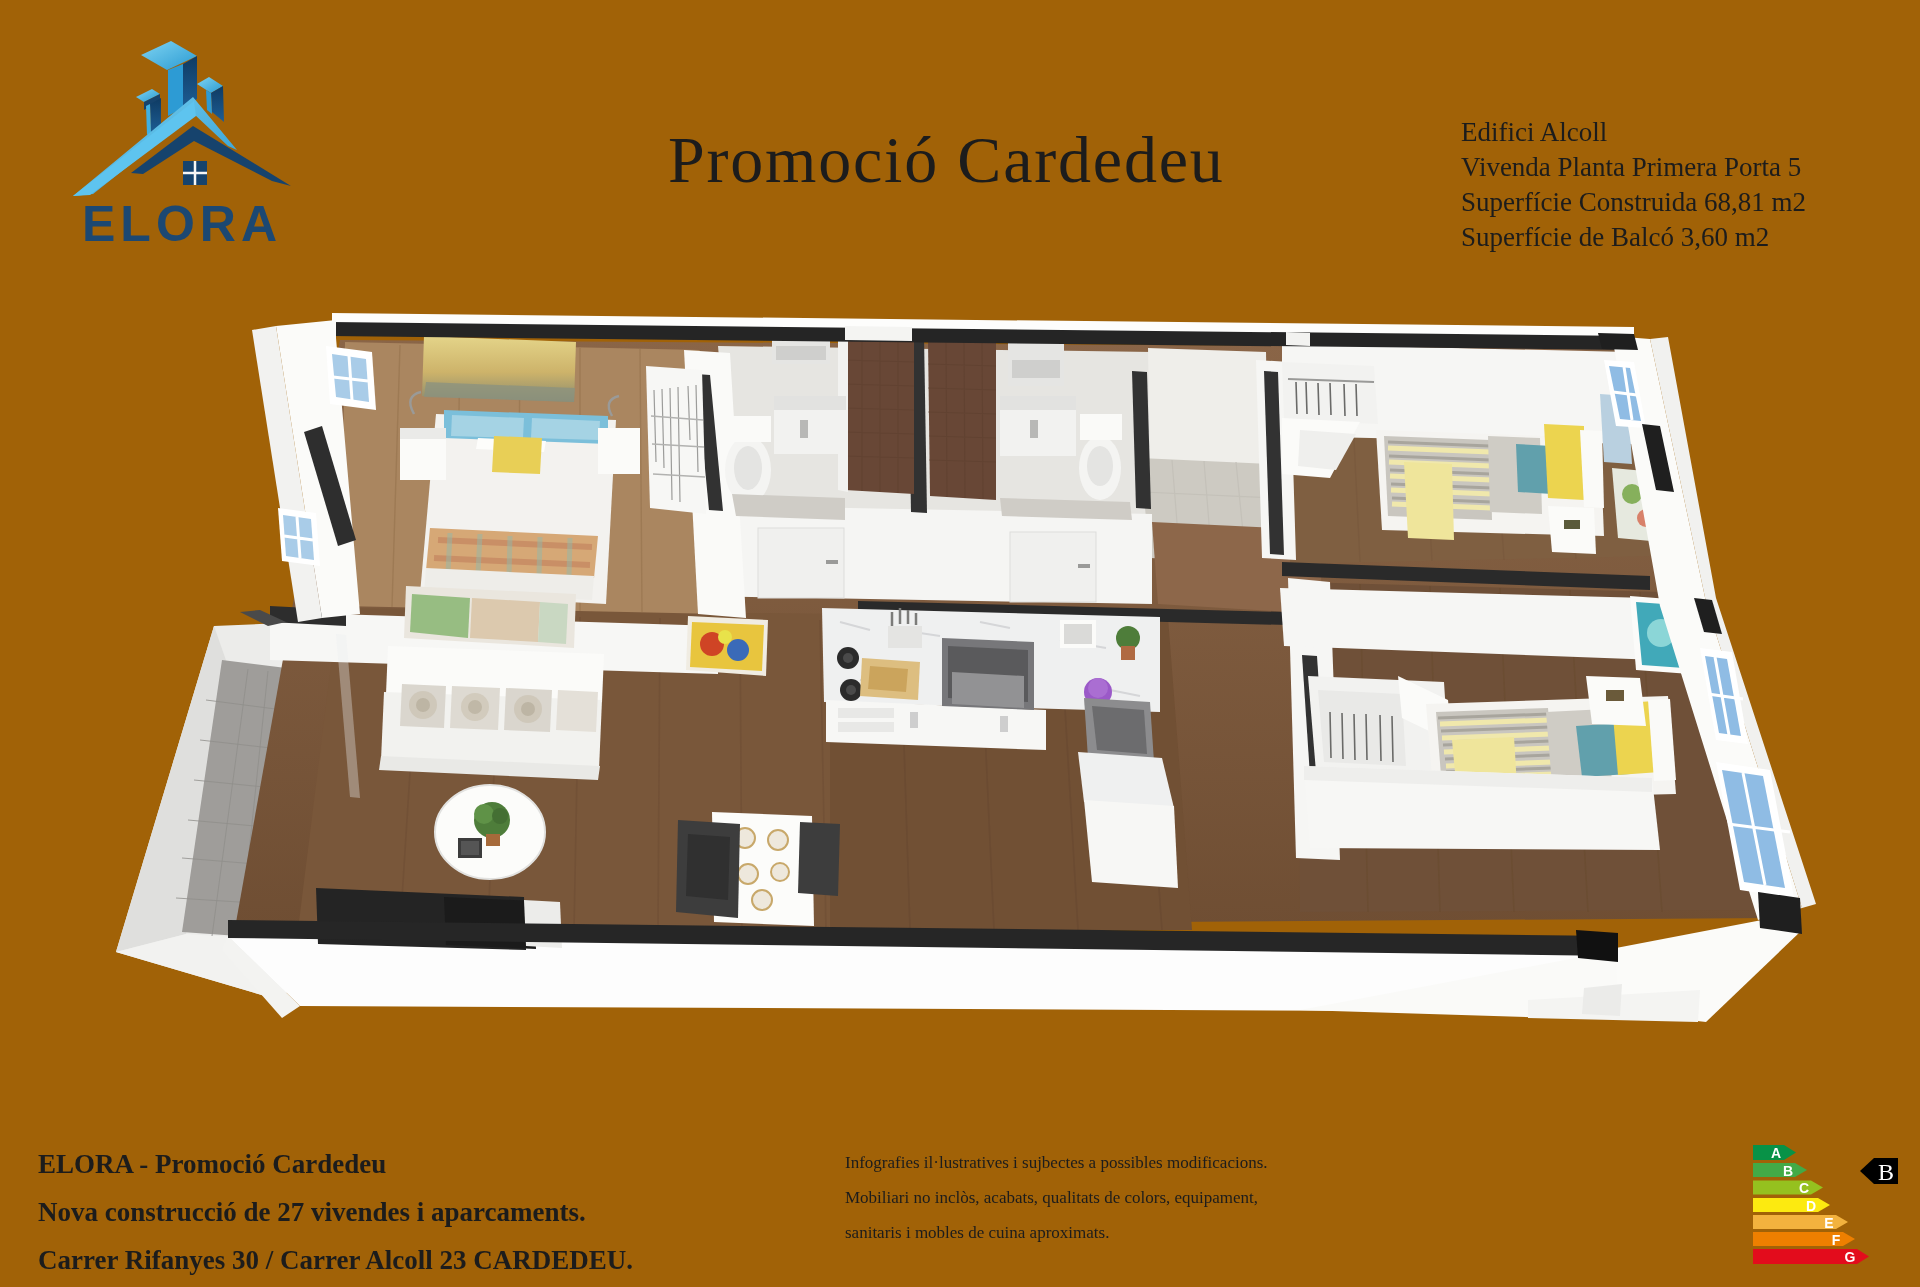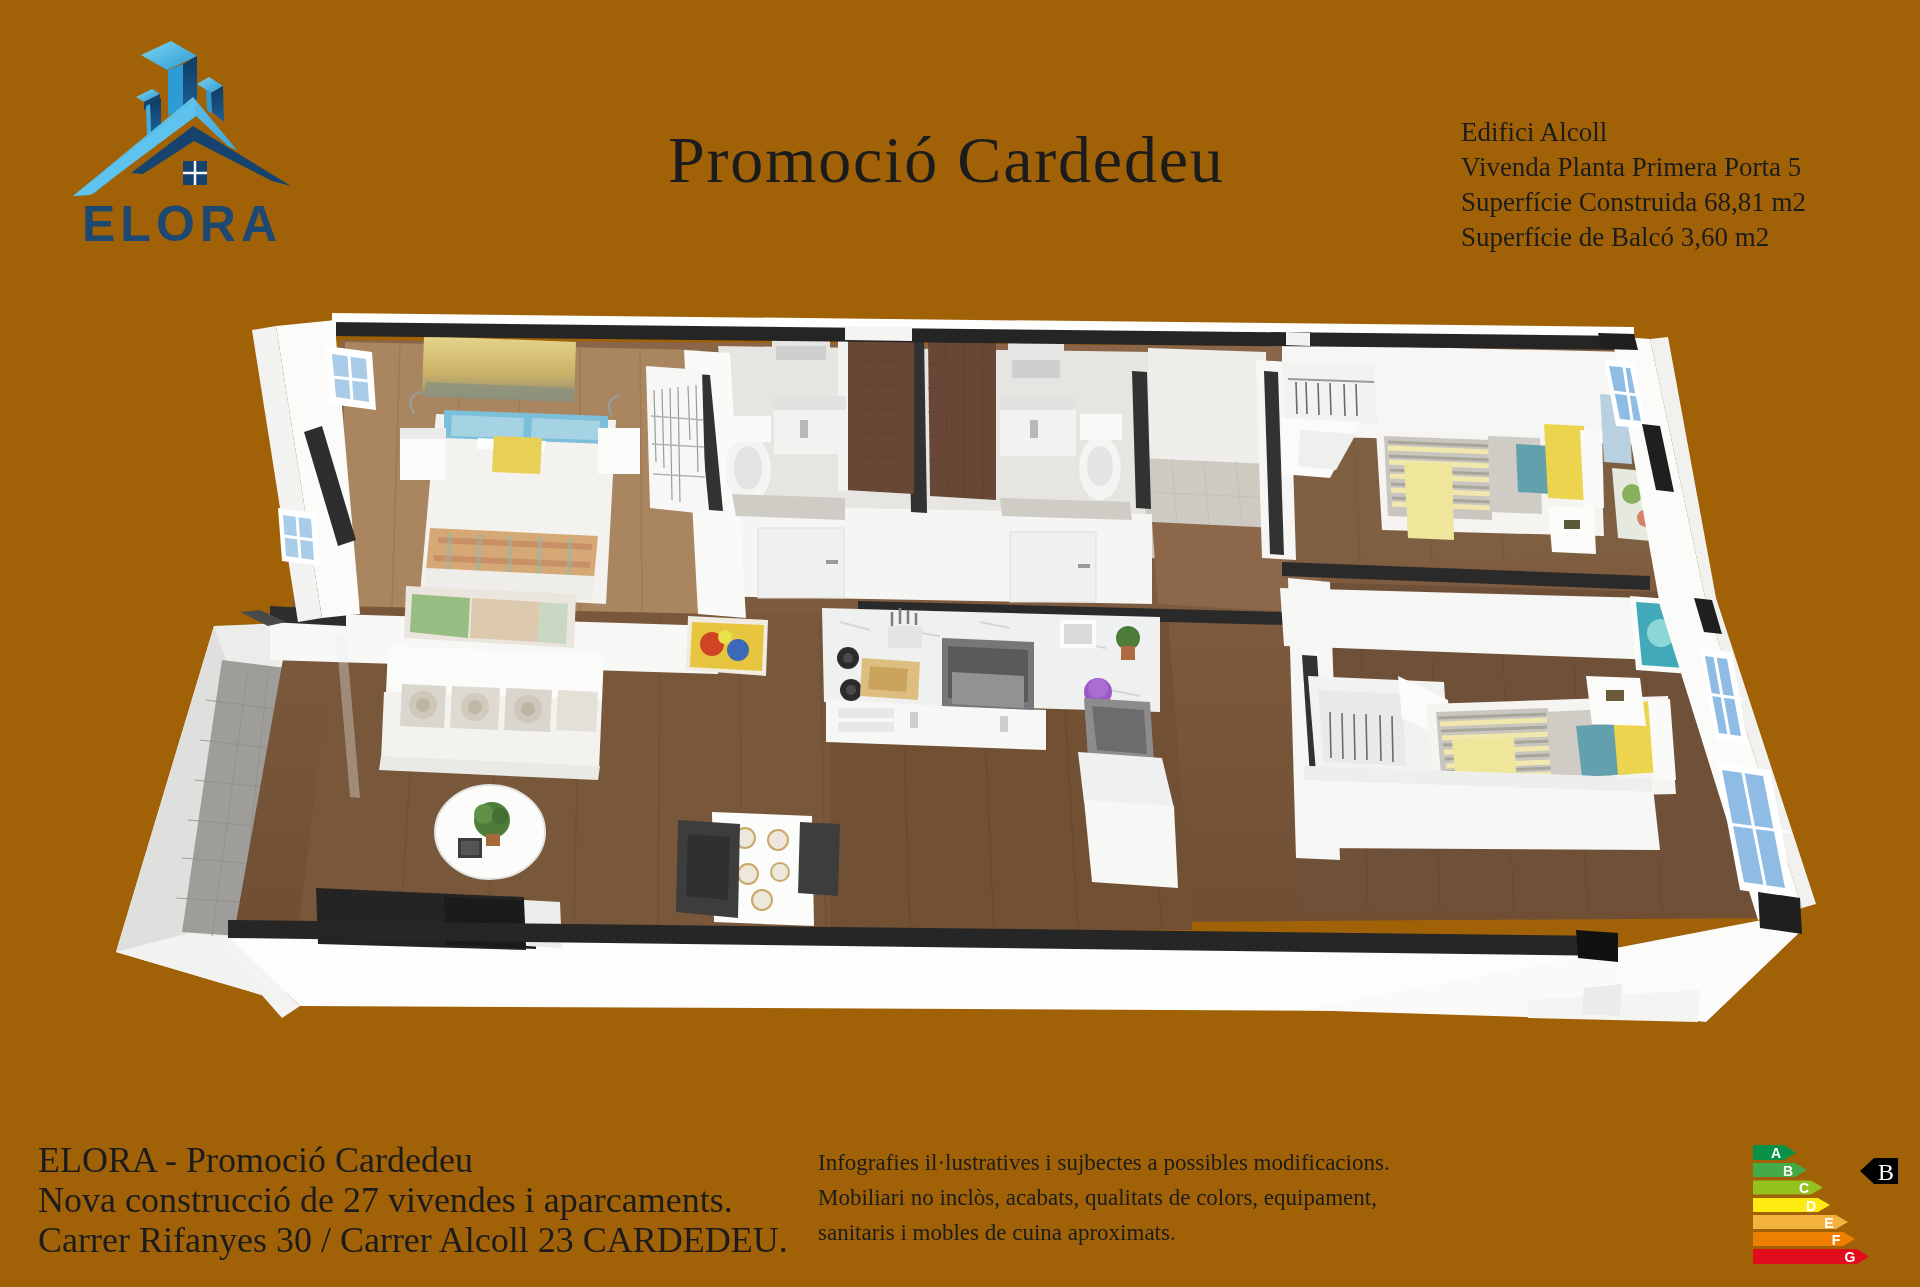--- a/index.html
+++ b/index.html
@@ -8,23 +8,23 @@
   .t{position:absolute;color:#1c1c1c;}
 </style>
 </head>
 <body>
 <div id="page">
 
 <div class="t" style="left:668px;top:122px;font-size:66px;letter-spacing:1.8px;">Promoció Cardedeu</div>
 
 <div class="t" style="left:1461px;top:115px;font-size:27px;line-height:35px;">Edifici Alcoll<br>Vivenda Planta Primera Porta 5<br>Superfície Construida 68,81 m2<br>Superfície de Balcó 3,60 m2</div>
 
-<div class="t" style="left:38px;top:1140px;font-size:36px;line-height:40px;">ELORA - Promoció Cardedeu<br>Nova construcció de 27 vivendes i aparcaments.<br>Carrer Rifanyes 30 / Carrer Alcoll 23 CARDEDEU.</div>
-
-<div class="t" style="left:818px;top:1145px;font-size:23px;line-height:35px;">Infografies il·lustratives i sujbectes a possibles modificacions.<br>Mobiliari no inclòs, acabats, qualitats de colors, equipament,<br>sanitaris i mobles de cuina aproximats.</div>
+<div class="t" style="left:38px;top:1140px;font-size:27px;line-height:48px;font-weight:bold;">ELORA - Promoció Cardedeu<br>Nova construcció de 27 vivendes i aparcaments.<br>Carrer Rifanyes 30 / Carrer Alcoll 23 CARDEDEU.</div>
+
+<div class="t" style="left:845px;top:1145px;font-size:17px;line-height:35px;">Infografies il·lustratives i sujbectes a possibles modificacions.<br>Mobiliari no inclòs, acabats, qualitats de colors, equipament,<br>sanitaris i mobles de cuina aproximats.</div>
 <svg id="art" width="1920" height="1287" viewBox="0 0 1920 1287" style="position:absolute;left:0;top:0;">
 <defs>
 <linearGradient id="lb" x1="0" y1="0" x2="1" y2="1">
   <stop offset="0" stop-color="#7fd4f2"></stop>
           <stop offset="1" stop-color="#2a9ad2"></stop>
 </linearGradient>
 <linearGradient id="nv" x1="0" y1="0" x2="0" y2="1">
   <stop offset="0" stop-color="#0f3b63"></stop>
           <stop offset="1" stop-color="#1d5d94"></stop>
 </linearGradient>

